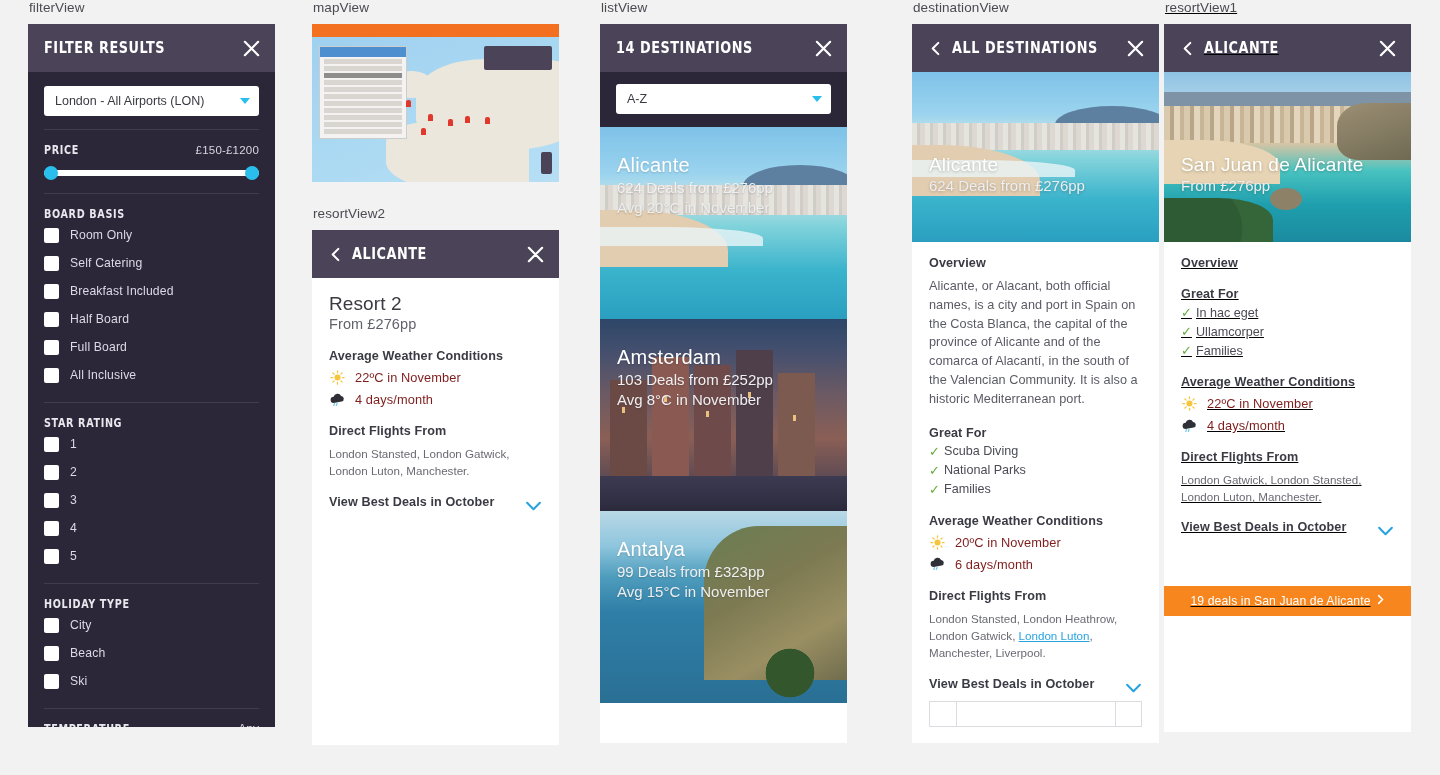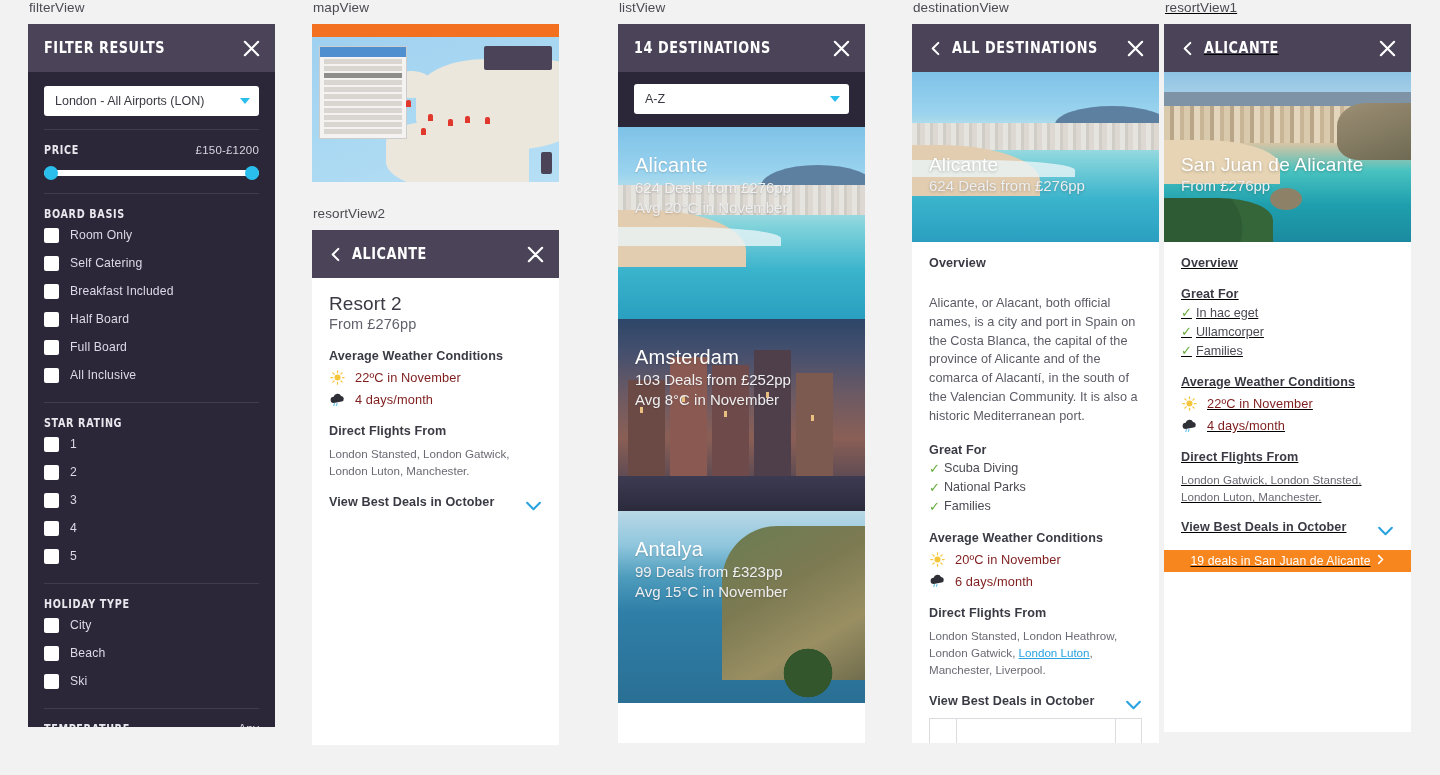--- a/index.html
+++ b/index.html
@@ -84,21 +84,21 @@
   .content { padding: 15px 17px 16px 17px; }
   .res-title { font-size: 19px; color: #3a3a44; letter-spacing: .1px; }
   .res-sub { font-size: 14.5px; color: #62626c; margin-top: 1px; letter-spacing: .1px; }
   .h-bold {
     font-size: 12.6px; font-weight: 700; color: #3a3a44; letter-spacing: .1px;
   }
   .sec-gap { margin-top: 17px; }
   .wline { display: flex; align-items: center; margin-top: 7px; }
   .wicon { width: 17px; margin-right: 9px; flex: none; display: flex; justify-content: center; }
   .wtext { font-size: 12.8px; color: #7f1d1d; letter-spacing: .1px; }
-  .body-text { font-size: 12.7px; color: #5b5b66; line-height: 1.48; margin-top: 24px; letter-spacing: .05px; }
+  .body-text { font-size: 12.7px; color: #5b5b66; line-height: 1.48; margin-top: 7px; letter-spacing: .05px; }
   .flights-text { font-size: 11.6px; color: #6a6a74; line-height: 1.47; margin-top: 7px; }
   .flights-text a { color: #29a3e0; text-decoration: underline; }
   .gf-line { display: flex; align-items: center; margin-top: 4px; }
   .tick { color: #63ab3c; font-size: 13px; width: 15px; flex: none; }
   .gf-text { font-size: 12.6px; color: #4b4b55; }
   .deals-row {
     display: flex; align-items: center; margin-top: 16px; cursor: pointer;
   }
   .deals-row .h-bold { flex: 1; }
   .chev-down-blue { width: 17px; height: 10px; }
@@ -134,22 +134,22 @@
   .hero-sanjuan .cape { position: absolute; right: 0; top: 18%; width: 30%; height: 34%; background: linear-gradient(160deg,#9c8f74,#6f6a53); border-radius: 40% 0 0 30%; }
   .hero-sanjuan .beach { position: absolute; left: -5%; top: 40%; width: 52%; height: 26%; background: #e6d4b4; border-radius: 0 60% 0 0; }
   .hero-sanjuan .rock { position: absolute; left: 43%; top: 68%; width: 13%; height: 13%; background: #8d8268; border-radius: 50%; }
   .hero-sanjuan .pine { position: absolute; left: 0; bottom: 0; width: 44%; height: 26%; background: radial-gradient(circle at 30% 70%, #2f5b34 0 55%, transparent 56%), #35663a; border-radius: 0 50% 0 0; }
 
   .hero-ov { position: absolute; left: 17px; }
   .hero-name { font-size: 19px; color: #fff; letter-spacing: .2px; text-shadow: 0 1px 3px rgba(0,0,0,.25); }
   .hero-sub { font-size: 15px; color: #eceef0; text-shadow: 0 1px 3px rgba(0,0,0,.25); margin-top: 1px; }
 
   .orange-cta {
-    background: #f7861f; height: 22px; display: flex; align-items: center; justify-content: center;
-    color: #fff; font-size: 12.2px; letter-spacing: .1px; cursor: pointer; gap: 6px;
+    background: #f7861f; height: 30px; display: flex; align-items: center; justify-content: center;
+    color: #fff; font-size: 12.2px; letter-spacing: .1px; cursor: pointer; gap: 6px; margin-top: 36px;
   }
   .deal-table { border: 1px solid #dcdce0; height: 26px; display: flex; align-items: center; margin-top: 10px; }
   .deal-cell { flex: 1; border-left: 1px solid #dcdce0; height: 100%; }
   .deal-cell:first-child { border-left: none; max-width: 26px; }
   .deal-cell.last { max-width: 26px; }
 </style>
 </head>
 <body>
 
 <div class="board">
@@ -355,21 +355,21 @@
           <span class="chev-down-blue">
             <svg viewBox="0 0 18 11" width="17" height="10">
                 <path d="M2 2 L9 9 L16 2" stroke="#29a3e0" stroke-width="2.3" fill="none" stroke-linecap="round" stroke-linejoin="round"></path>
               </svg>
           </span>
         </div>
       </div>
     </div>
   </div>
 
-  <div class="col" style="left:618px; width:247px;">
+  <div class="col" style="left:600px; width:247px;">
     <div class="col-label">listView</div>
     <div class="panel" style="height:719px;">
       <div class="pheader">
         <div class="hdr-left">
           <div class="ptitle">14 DESTINATIONS</div>
         </div>
         <div class="close-x">
           <svg viewBox="0 0 20 20" width="19" height="19">
               <path d="M3 3 L17 17 M17 3 L3 17" stroke="#ffffff" stroke-width="2.3" stroke-linecap="round" fill="none"></path>
             </svg>

